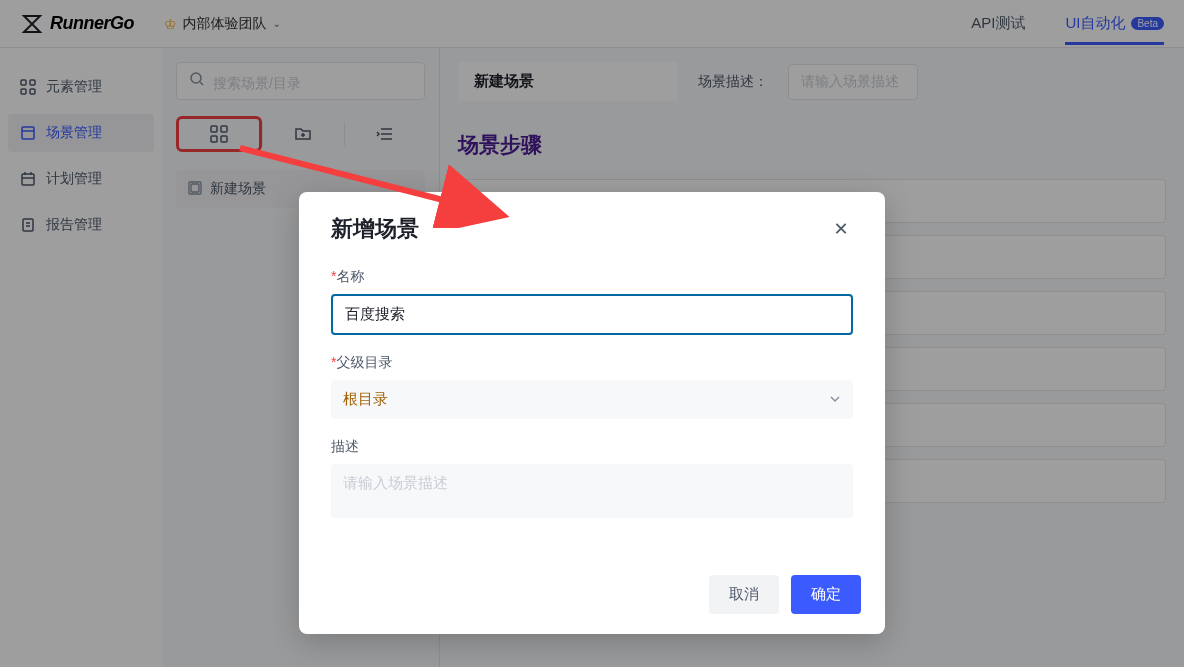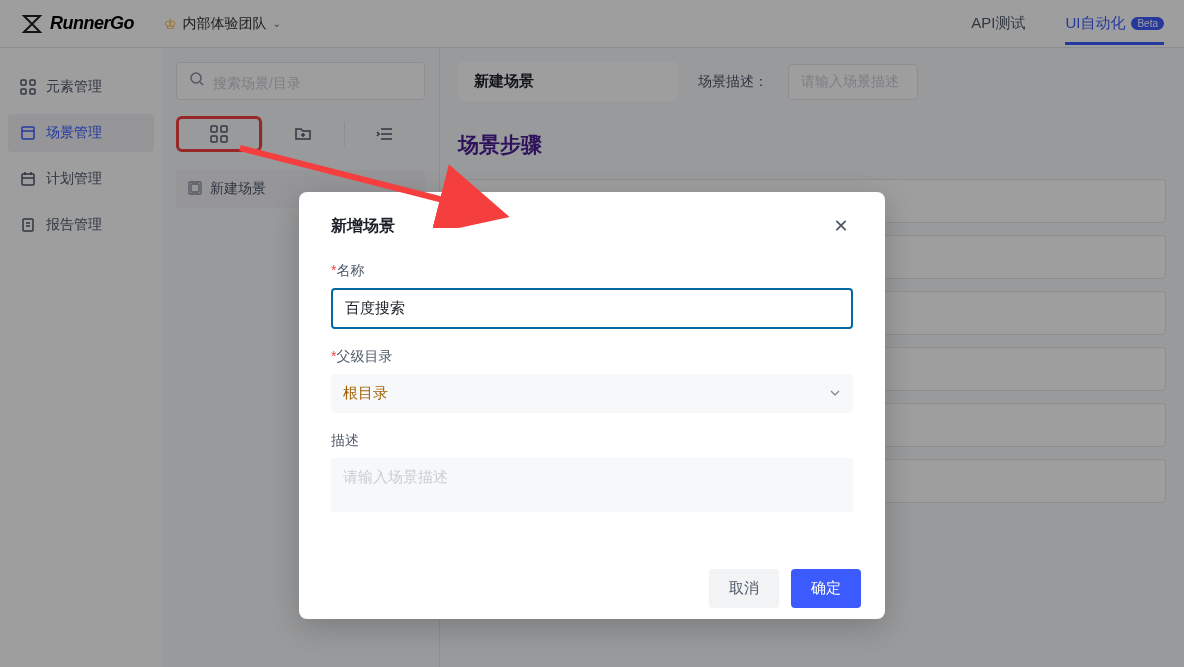--- a/index.html
+++ b/index.html
@@ -39,31 +39,31 @@
 .scene-title-box { background: #fff; padding: 10px 16px; font-size: 15px; font-weight: 600; color: #1d2129; border-radius: 4px; min-width: 220px; }
 .desc-label { font-size: 14px; color: #4e5969; }
 .desc-input { background: #fff; border: 1px solid #e5e6eb; border-radius: 4px; padding: 8px 12px; font-size: 14px; color: #c9cdd4; min-width: 130px; }
 .steps-title { font-size: 21px; font-weight: 600; color: #4c1d95; margin-bottom: 20px; }
 .step-row { background: #fff; border: 1px solid #e5e6eb; border-radius: 4px; padding: 12px 14px; margin-bottom: 12px; display: flex; align-items: center; }
 .chk { width: 18px; height: 18px; border: 1px solid #c9cdd4; border-radius: 3px; background: #f7f8fa; }
 
 .overlay { position: absolute; inset: 0; background: rgba(0,0,0,0.38); display: flex; align-items: flex-start; justify-content: center; }
 .modal { background: #fff; border-radius: 8px; width: 586px; margin-top: 192px; box-shadow: 0 8px 30px rgba(0,0,0,0.2); }
 .modal-head { display: flex; align-items: center; justify-content: space-between; padding: 22px 32px 16px; }
-.modal-title { font-size: 16px; font-weight: 600; color: #1d2129; }
+.modal-title { font-size: 22px; font-weight: 600; color: #1d2129; }
 .modal-close { font-size: 18px; color: #4e5969; cursor: pointer; width: 24px; height: 24px; display: flex; align-items: center; justify-content: center; }
 .modal-body { padding: 8px 32px 20px; }
 .form-row { margin-bottom: 19px; }
 .form-label { font-size: 14px; color: #4e5969; margin-bottom: 8px; display: block; }
 .req { color: #f53f3f; }
 .form-input { width: 100%; border: 2px solid #0369a1; border-radius: 4px; padding: 10px 12px; font-size: 15px; color: #1d2129; outline: none; }
 .form-select { width: 100%; background: #f7f8fa; border-radius: 4px; padding: 10px 12px; font-size: 15px; color: #a16207; display: flex; align-items: center; justify-content: space-between; cursor: pointer; }
 .form-textarea { width: 100%; background: #f7f8fa; border: none; border-radius: 4px; padding: 10px 12px; font-size: 15px; resize: none; outline: none; font-family: inherit; }
 .form-textarea::placeholder { color: #c9cdd4; }
-.modal-foot { display: flex; justify-content: flex-end; gap: 12px; padding: 14px 24px 11px; }
+.modal-foot { display: flex; justify-content: flex-end; gap: 12px; padding: 14px 24px 20px; }
 .btn { padding: 10px 20px; font-size: 15px; border-radius: 4px; cursor: pointer; border: none; }
 .btn-secondary { background: #f2f3f5; color: #4e5969; }
 .btn-primary { background: #3b5bff; color: #fff; }
 
 .arrow-annotation { position: absolute; left: 238px; top: 138px; pointer-events: none; z-index: 1000; }
 </style>
 </head>
 <body>
 
 <div class="top-nav">

